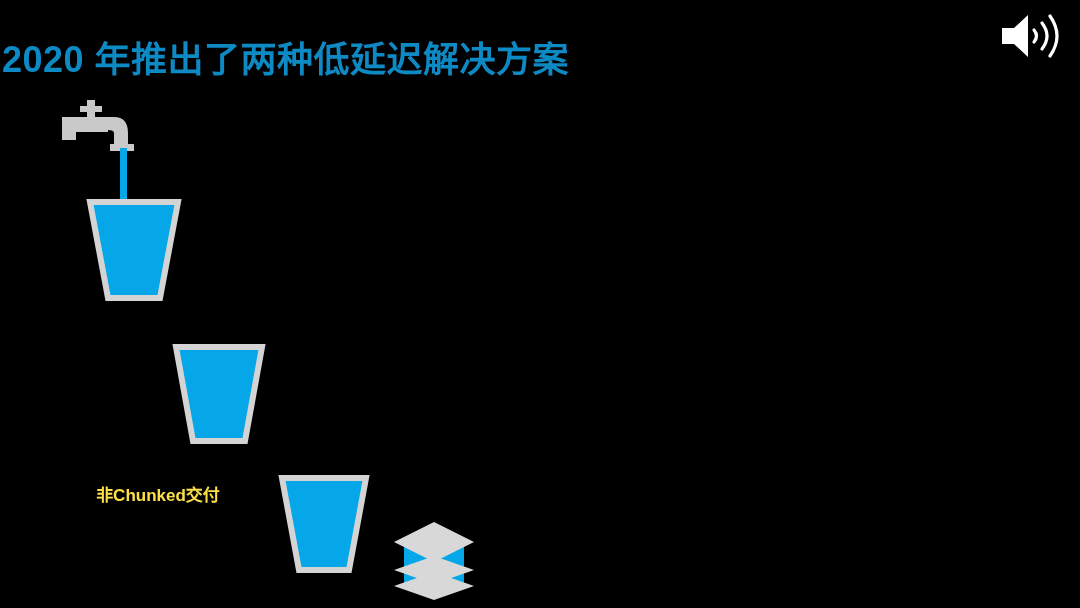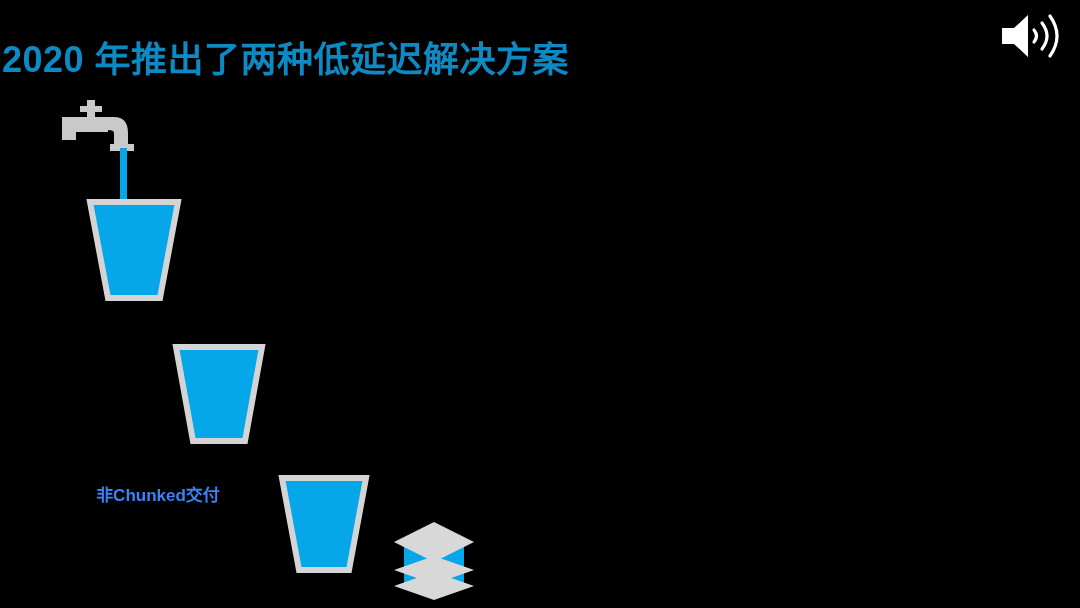--- a/index.html
+++ b/index.html
@@ -80,21 +80,21 @@
     height: 86px;
   }
 
   
   #caption {
     position: absolute;
     left: 58px;
     top: 484px;
     width: 200px;
     text-align: center;
-    color: #3b82f6;
+    color: #fde047;
     font-size: 17px;
     font-weight: bold;
     line-height: 1.45;
   }
   #caption .cap-line {
     display: block;
     white-space: nowrap;
   }
 </style>
 </head>

